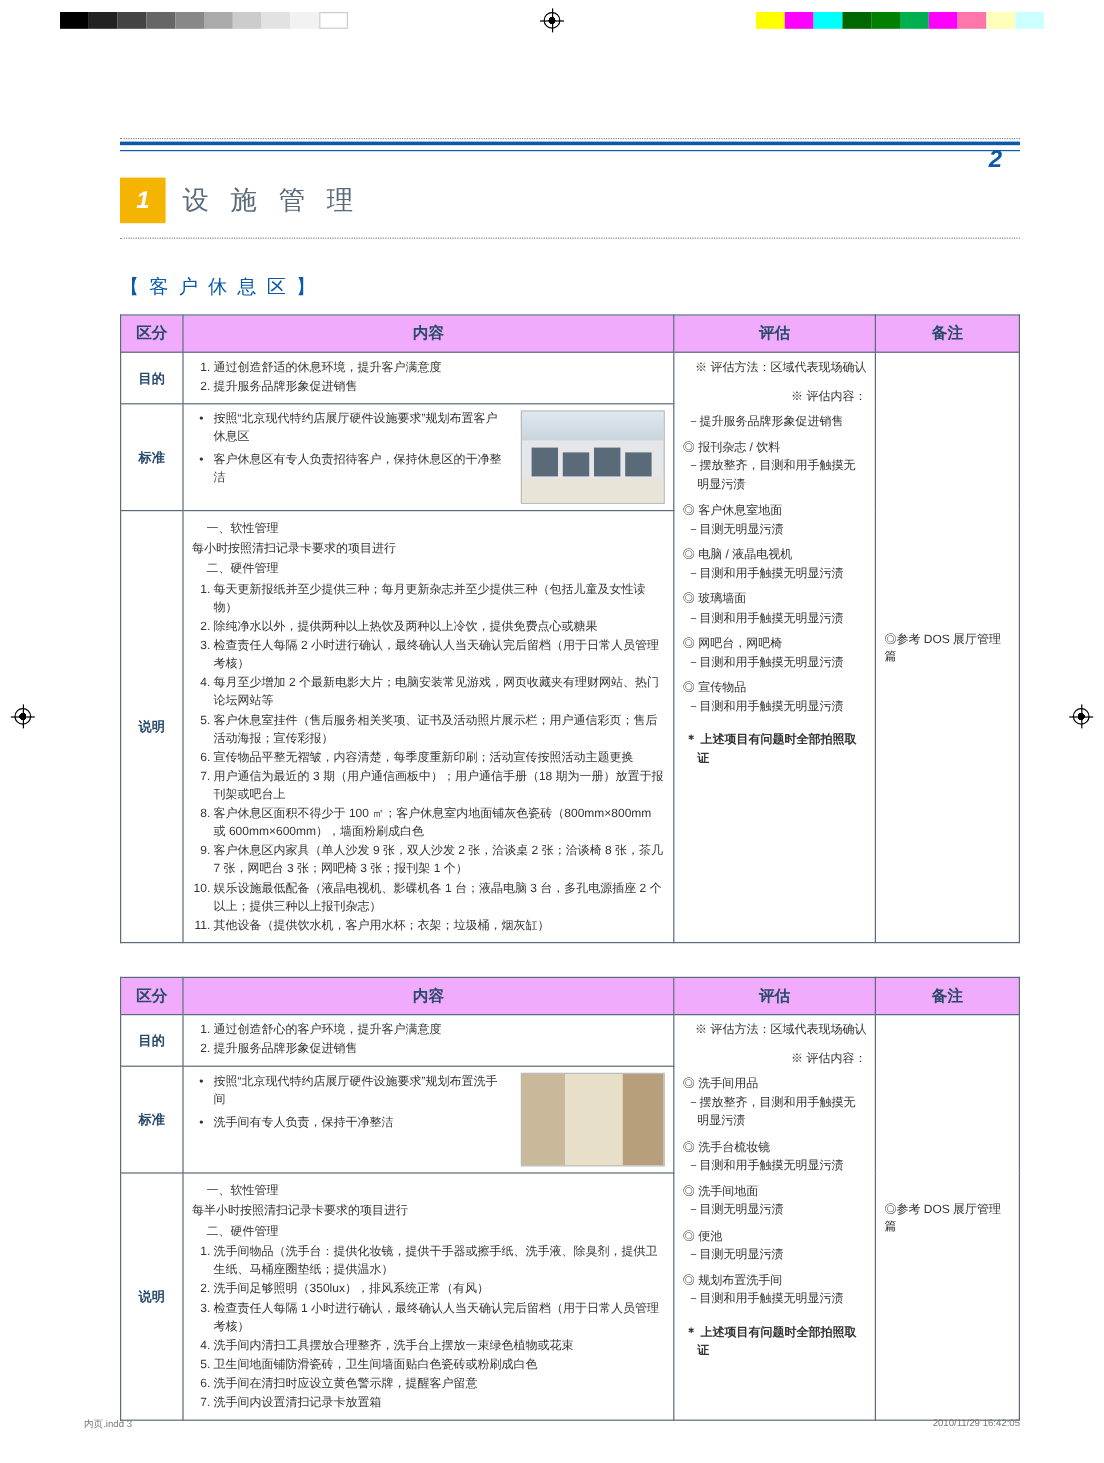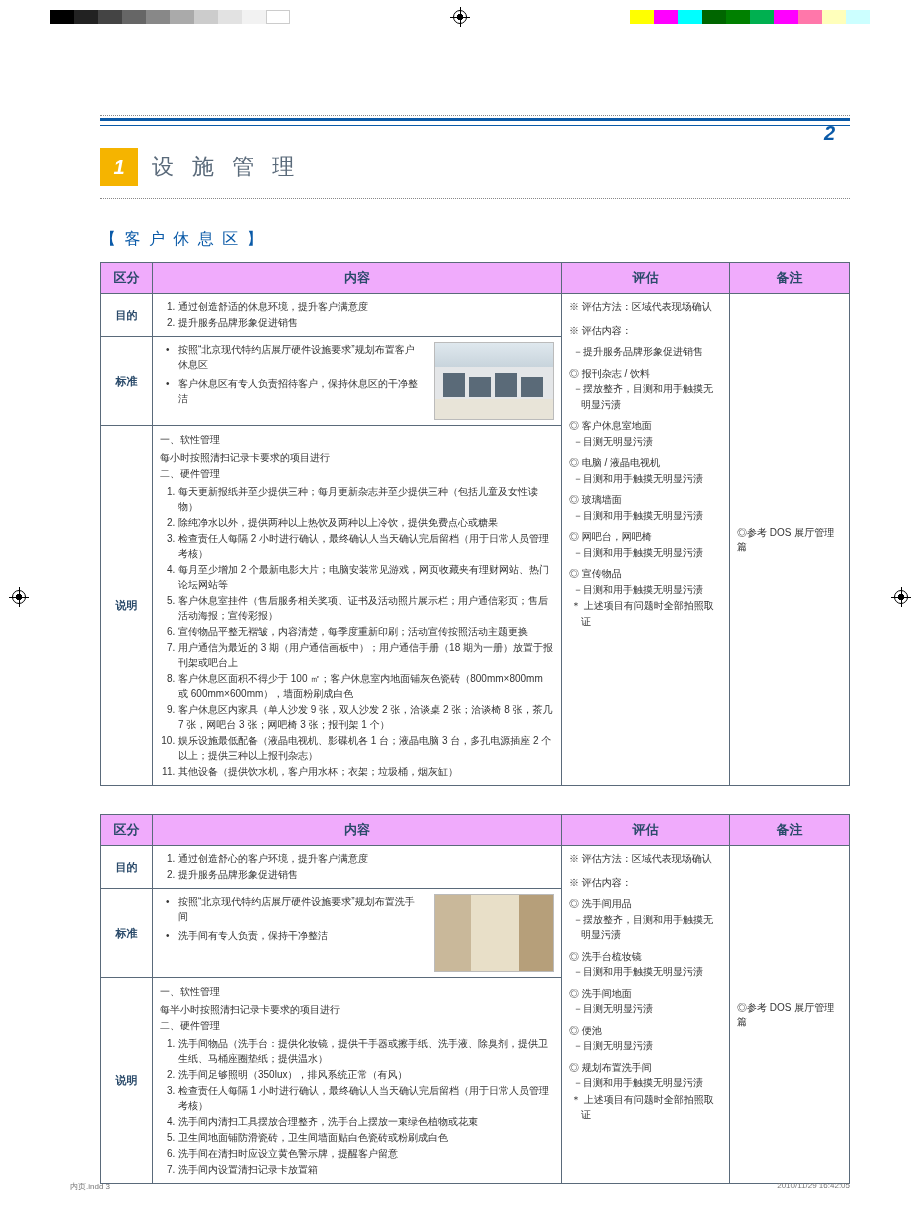--- a/index.html
+++ b/index.html
@@ -38,41 +38,41 @@
   table.grid thead th { background: #f0abfc; color: #2a4a6a; text-align: center; font-size: 13px; font-weight: bold; padding: 6px 4px; }
   table.grid tbody th.rowhead { background: #fff; text-align: center; vertical-align: middle; font-size: 11px; font-weight: bold; color: #2a4a6a; width: 52px; }
   
   .cell-content { font-size: 10px; line-height: 1.5; color: #333; }
   .cell-content ol { list-style: decimal; padding-left: 18px; }
   .cell-content ol li { margin-bottom: 1px; }
   .cell-content ul.bullet { list-style: none; padding-left: 4px; }
   .cell-content ul.bullet li { position: relative; padding-left: 14px; margin-bottom: 4px; }
   .cell-content ul.bullet li::before { content: "•"; position: absolute; left: 2px; color: #333; }
   .cell-eval { font-size: 10px; line-height: 1.55; color: #333; }
-  .cell-eval .evh { margin-bottom: 3px; }
+  .cell-eval .evh { margin-bottom: 3px; text-align: right; }
   .cell-eval .evg { margin: 6px 0 0 0; }
   .cell-eval .evg .t::before { content: "◎ "; }
   .cell-eval .evg .d { padding-left: 12px; text-indent: -8px; }
   .cell-eval .evg .d::before { content: "－"; }
-  .cell-eval .star { margin-top: 1px; padding-left: 12px; text-indent: -10px; }
+  .cell-eval .star { margin-top: 12px; padding-left: 12px; text-indent: -10px; font-weight: bold; }
   .cell-eval .star::before { content: "＊ "; }
   
   .std-cell { display: flex; gap: 10px; align-items: flex-start; }
   .std-text { flex: 1; }
   .thumb { width: 120px; height: 78px; background: #e4e6e8; border: 1px solid #bbb; position: relative; overflow: hidden; flex-shrink: 0; }
   .thumb .sky { position: absolute; top: 0; left: 0; right: 0; height: 24px; background: linear-gradient(#dfe8ee,#c8d4dc); }
   .thumb .floor { position: absolute; bottom: 0; left: 0; right: 0; height: 20px; background: #e8e4d8; }
   .thumb .box { position: absolute; background: #5a6a78; }
   .thumb2 .left { position:absolute; left:0; top:0; bottom:0; width:36px; background:#c9b89a; }
   .thumb2 .mid { position:absolute; left:36px; right:34px; top:0; bottom:0; background:#e8dfc8; }
   .thumb2 .right { position:absolute; right:0; top:0; bottom:0; width:34px; background:#b69f7a; }
   
   .note-cell { text-align: left; vertical-align: middle !important; font-size: 10px; }
   
-  .sub-h { margin: 2px 0; font-family: Liberation Mono, monospace; }
+  .sub-h { margin: 2px 12px; }
   
   .footer-meta { position: absolute; bottom: 60px; left: 70px; right: 70px; display: flex; justify-content: space-between; font-size: 8px; color: #777; }
 </style>
 </head>
 <body>
 
 <div class="reg-bar">
   <div class="gray-swatches">
     <span style="background:#000"></span>
       <span style="background:#222"></span>

